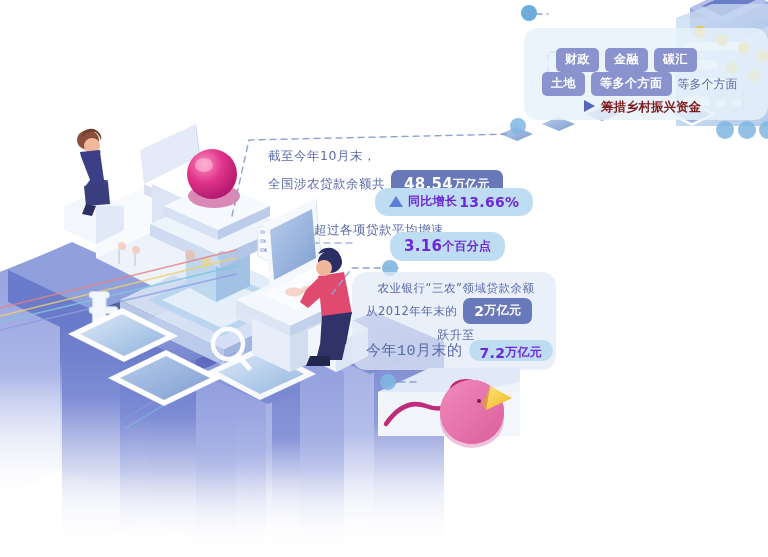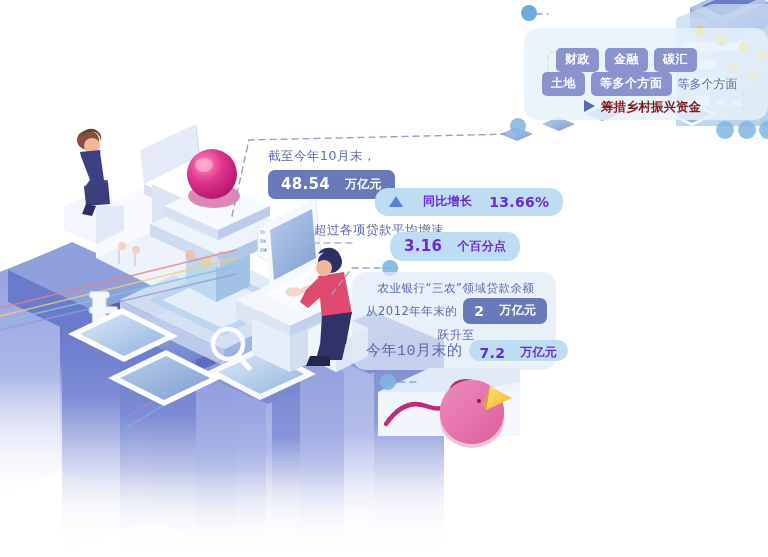--- a/index.html
+++ b/index.html
@@ -11,21 +11,21 @@
   #stage{position:relative;width:768px;height:557px;overflow:hidden;background:#fff;}
   #art{position:absolute;left:0;top:0;width:768px;height:557px;}
   .ov{position:absolute;}
 
   
   .cn{font-family:"DejaVu Sans","Liberation Sans",sans-serif;}
   .label{color:#5b6aa8;font-size:12.5px;letter-spacing:.5px;white-space:nowrap;}
 
   .badge{
     display:inline-flex;align-items:center;justify-content:center;
-    white-space:nowrap;box-sizing:border-box;gap:15px;
+    white-space:nowrap;box-sizing:border-box;
   }
   .badge-dark{
     background:#6878b8;color:#ffffff;border-radius:7px;
     padding:5px 13px 6px;font-size:15px;font-weight:700;letter-spacing:.3px;
   }
   .badge-dark .unit{font-size:12px;font-weight:700;}
   .badge-light{
     background:#bedcf2;color:#6d28d9;border-radius:13px;
     padding:5px 14px 6px;font-size:14px;font-weight:700;letter-spacing:.3px;
   }
@@ -389,20 +389,21 @@
     </div>
   </div>
 
   <div class="ov" style="left:584px;top:96px;">
     <span class="play"></span><span class="plain cn" style="color:#7f1d1d;font-weight:700;font-size:12.5px;">筹措乡村振兴资金</span>
   </div>
 
   <div class="ov" style="left:268px;top:148px;">
     <div class="label cn" style="margin-bottom:5px;">截至今年10月末，</div>
     <div class="row" style="align-items:center;">
+      <span class="label cn">全国涉农贷款余额共</span>
       <span class="badge badge-dark cn">
         <span>48.54</span>
           <span class="unit">万亿元</span>
       </span>
     </div>
   </div>
 
   <div class="ov" style="left:375px;top:188px;">
     <span class="badge badge-light cn">
       <span class="tri"></span>

